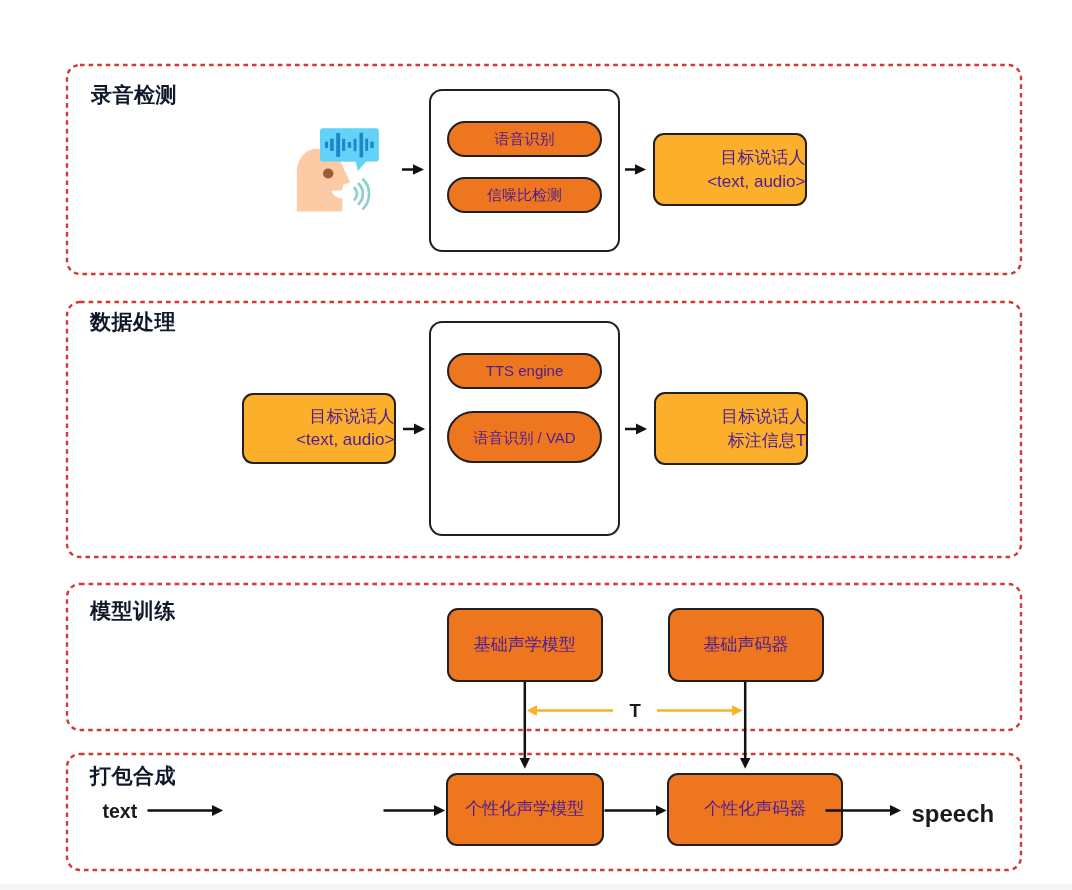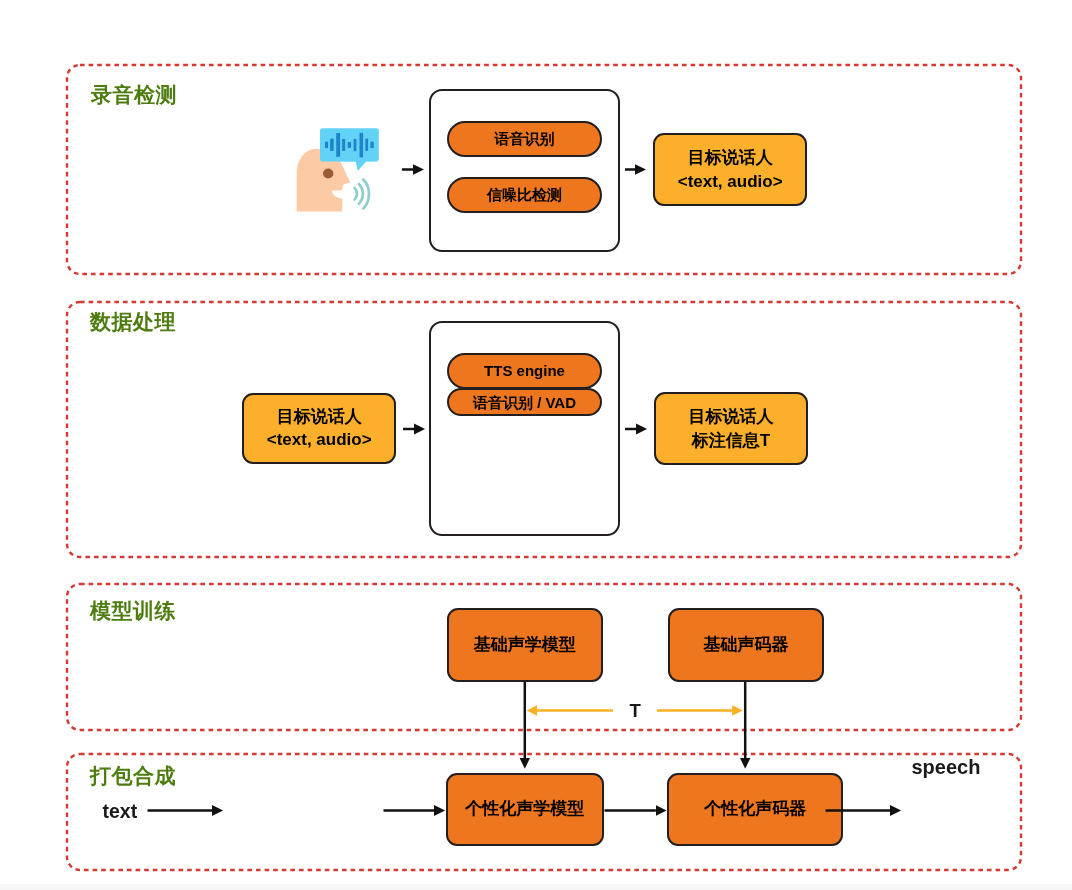--- a/index.html
+++ b/index.html
@@ -6,24 +6,24 @@
   html,body{margin:0;padding:0;}
   body{
     width:1072px;height:890px;background:#ffffff;
     font-family:"Liberation Sans",sans-serif;
     -webkit-font-smoothing:antialiased;
     overflow:hidden;position:relative;
   }
   #canvas{position:absolute;left:0;top:0;width:1072px;height:890px;}
   .panel{position:absolute;box-sizing:border-box;}
   .panel svg{display:block;overflow:visible;}
-  .panel-label{position:absolute;color:#4d7c0f;font-weight:700;font-size:21px;letter-spacing:.5px;white-space:nowrap;}
-  .node{position:absolute;box-sizing:border-box;border:2.2px solid #231f20;display:flex;align-items:center;justify-content:center;text-align:center;line-height:1.40;font-weight:700;color:#000000;}
+  .panel-label{position:absolute;color:#0f172a;font-weight:700;font-size:21px;letter-spacing:.5px;white-space:nowrap;}
+  .node{position:absolute;box-sizing:border-box;border:2.2px solid #231f20;display:flex;align-items:center;justify-content:center;text-align:center;line-height:1.40;font-weight:400;color:#4c1d95;}
   .orange{background:#ee761e;}
-  .yellow{background:#fbaf2a;}
+  .yellow{background:#fbaf2a;align-items:flex-end;}
   .white{background:#ffffff;}
   .pill{border-radius:999px;font-size:15px;}
   .rect{border-radius:11px;font-size:17px;}
   .bigbox{border-radius:13px;border-width:2.6px;}
   .plain{position:absolute;font-weight:700;color:#1a1a1a;white-space:nowrap;}
   svg.lines{position:absolute;left:0;top:0;width:1072px;height:890px;overflow:visible;pointer-events:none;}
 </style>
 </head>
 <body>
 
@@ -87,21 +87,21 @@
   </div>
   <div class="panel-label" style="left:90px;top:308px;">数据处理</div>
 
   <div class="node yellow rect" style="left:242px;top:392.6px;width:154.4px;height:71.7px;flex-direction:column;">
     <span>目标说话人</span>
     <span>&lt;text, audio&gt;</span>
   </div>
 
   <div class="node white bigbox" style="left:429px;top:320.8px;width:191px;height:215.5px;"></div>
   <div class="node orange pill" style="left:447px;top:352.5px;width:155px;height:36px;">TTS engine</div>
-  <div class="node orange pill" style="left:447px;top:388px;width:155px;height:28px;">语音识别 / VAD</div>
+  <div class="node orange pill" style="left:447px;top:411px;width:155px;height:52px;">语音识别 / VAD</div>
 
   <div class="node yellow rect" style="left:653.6px;top:392.1px;width:154.6px;height:73px;flex-direction:column;">
     <span>目标说话人</span>
     <span>标注信息T</span>
   </div>
 
   <div class="panel" style="left:66px;top:583px;width:956px;height:148px;">
     <svg width="956" height="148">
         <rect x="1" y="1" width="954" height="146" rx="13" ry="13" fill="none" stroke="#d43a33" stroke-width="2.4" stroke-dasharray="4.6 4" stroke-linecap="butt"></rect>
       </svg>
@@ -118,21 +118,21 @@
         <rect x="1" y="1" width="954" height="116" rx="13" ry="13" fill="none" stroke="#d43a33" stroke-width="2.4" stroke-dasharray="4.6 4" stroke-linecap="butt"></rect>
       </svg>
   </div>
   <div class="panel-label" style="left:90px;top:762px;">打包合成</div>
 
   <div class="plain" style="left:102.5px;top:800px;font-size:19.5px;">text</div>
 
   <div class="node orange rect" style="left:445.7px;top:772.8px;width:158.3px;height:73px;">个性化声学模型</div>
   <div class="node orange rect" style="left:667.3px;top:772.8px;width:176px;height:73px;">个性化声码器</div>
 
-  <div class="plain" style="left:911.5px;top:756px;font-size:20px;">speech</div>
+  <div class="plain" style="left:911.5px;top:800px;font-size:24px;">speech</div>
 
   <div style="position:absolute;left:0;top:884px;width:1072px;height:6px;background:#f6f6f7;"></div>
 
   <svg class="lines">
     <defs>
       <marker id="arr" markerWidth="12" markerHeight="12" refX="0.4" refY="5.6" orient="auto" markerUnits="userSpaceOnUse">
         <path d="M0,0.2 L11.1,5.6 L0,11.0 z" fill="#111"></path>
       </marker>
       <marker id="arrO" markerWidth="11" markerHeight="11" refX="0.4" refY="5.35" orient="auto" markerUnits="userSpaceOnUse">
         <path d="M0,0 L10.5,5.35 L0,10.7 z" fill="#f9b124"></path>

